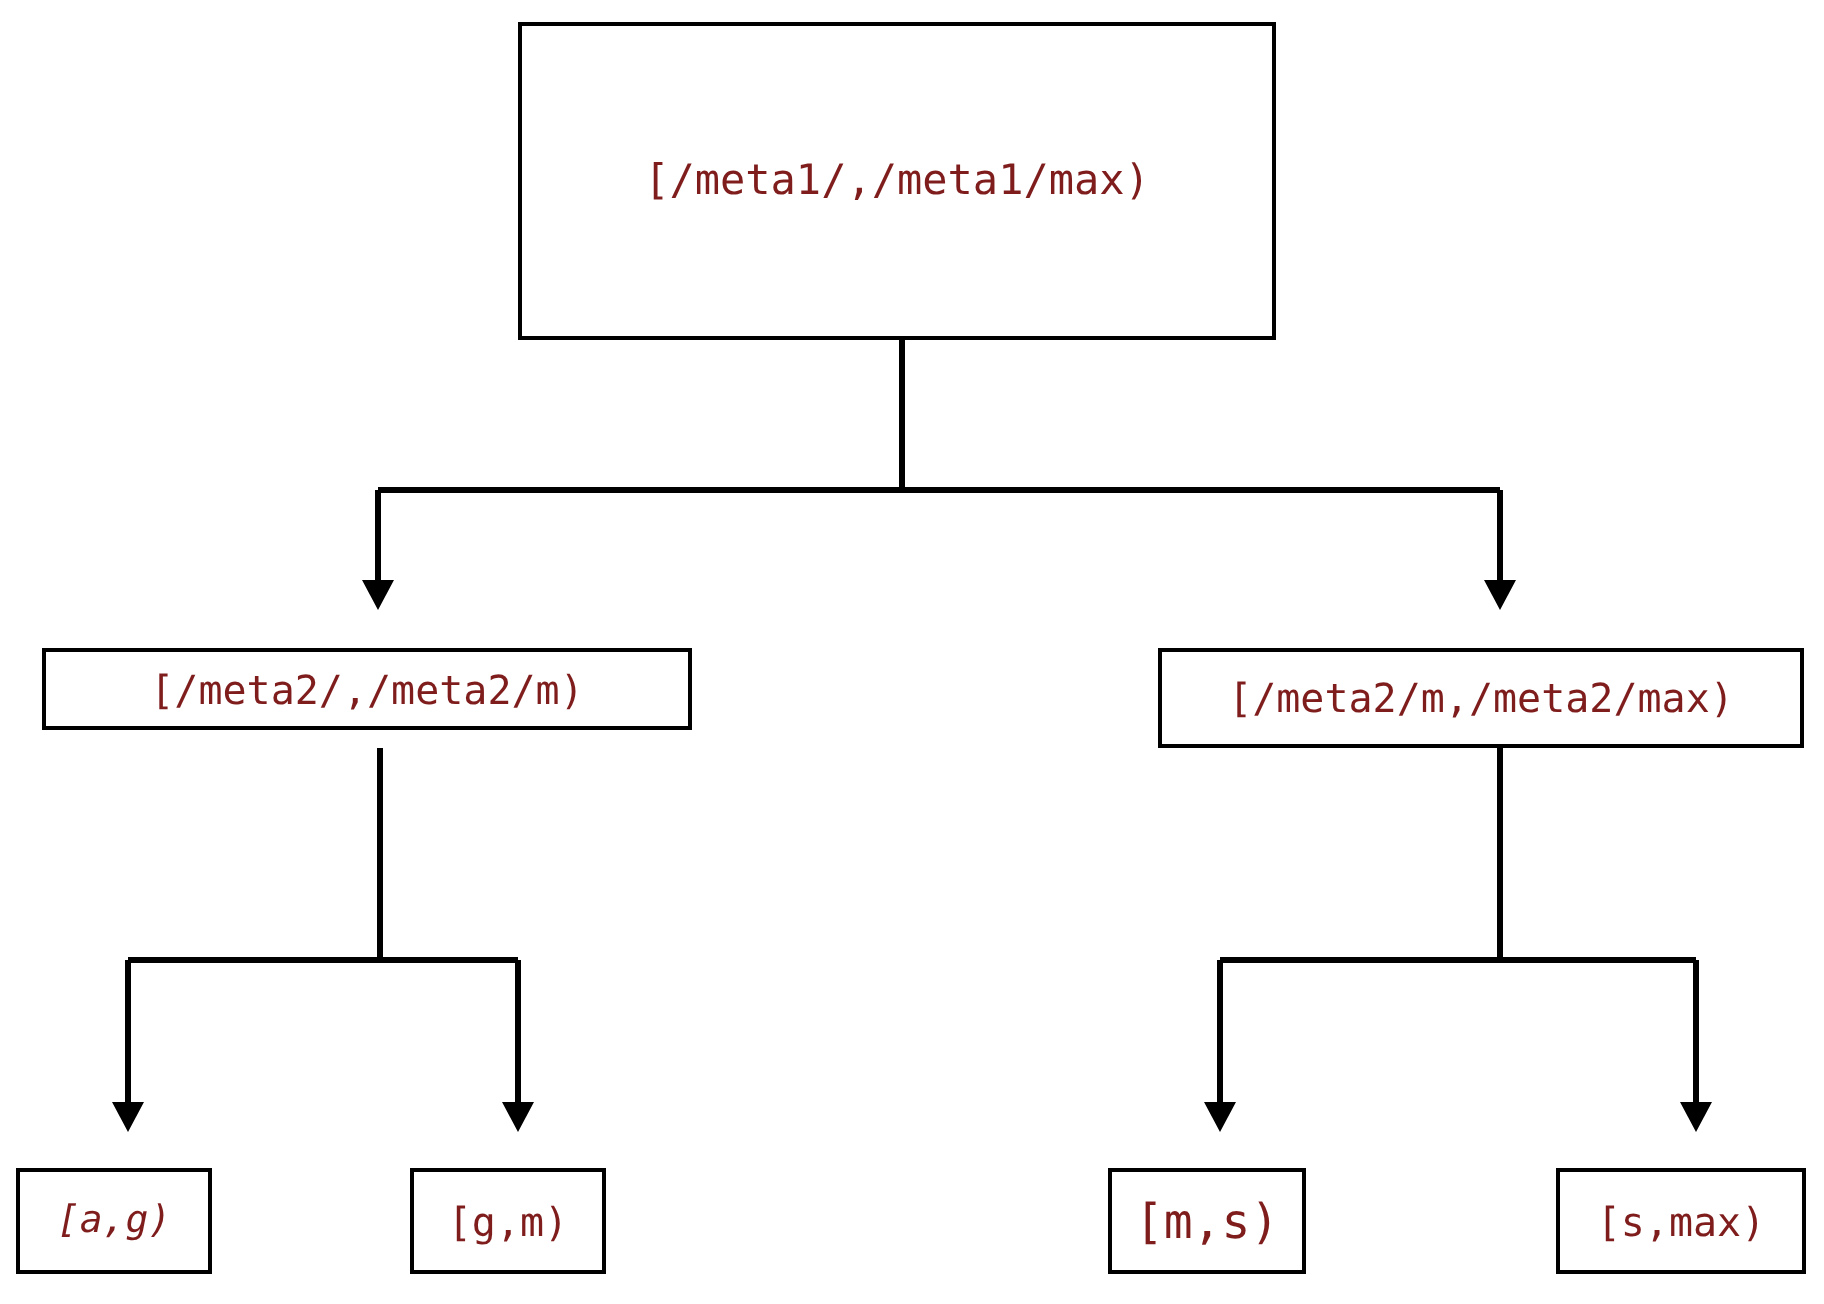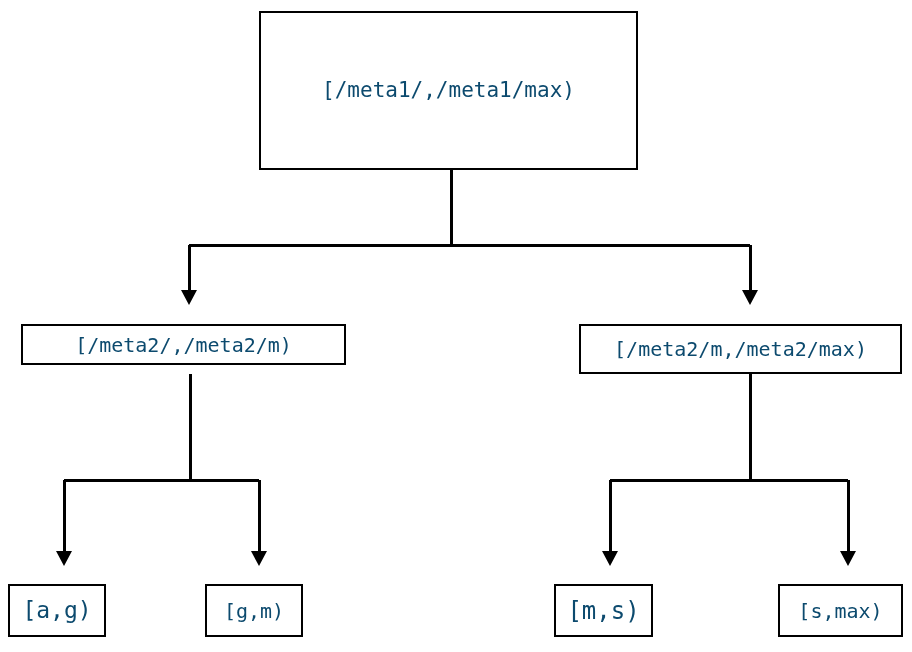--- a/index.html
+++ b/index.html
@@ -17,21 +17,21 @@
     font-family: "DejaVu Sans Mono", "Liberation Mono", monospace;
   }
   .node {
     position: absolute;
     box-sizing: border-box;
     border: 2px solid #000000;
     background: #ffffff;
     display: flex;
     align-items: center;
     justify-content: center;
-    color: #0c4a6e;
+    color: #7f1d1d;
     white-space: pre;
     line-height: 1;
   }
   .node-label {
     display: block;
     white-space: pre;
   }
   #node-root {
     left: 259px;
     top: 11px;
@@ -51,21 +51,22 @@
     top: 324px;
     width: 323px;
     height: 50px;
     font-size: 20px;
   }
   #node-leaf-0 {
     left: 8px;
     top: 584px;
     width: 98px;
     height: 53px;
-    font-size: 23px;
+    font-size: 19px;
+    font-style: italic;
   }
   #node-leaf-1 {
     left: 205px;
     top: 584px;
     width: 98px;
     height: 53px;
     font-size: 20px;
   }
   #node-leaf-2 {
     left: 554px;

